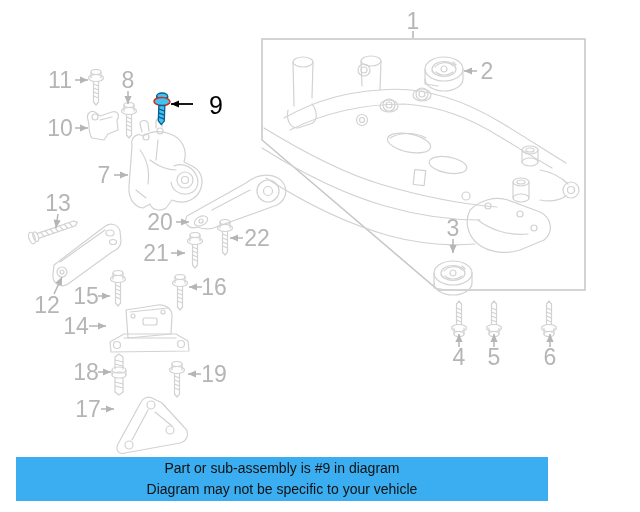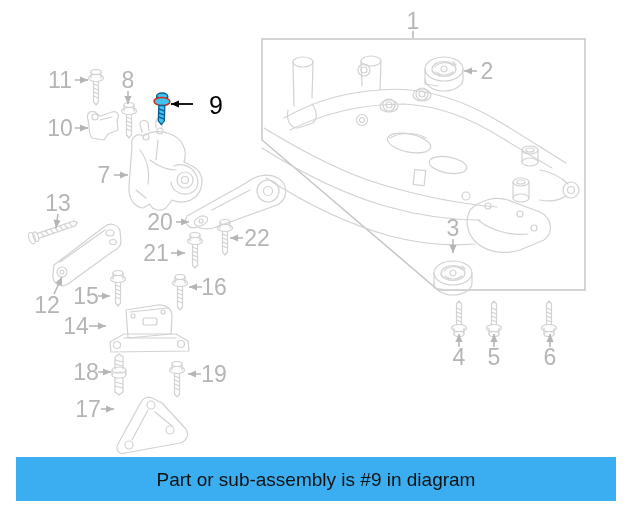--- a/index.html
+++ b/index.html
@@ -12,24 +12,24 @@
           font-family:"Liberation Sans",sans-serif;}
   svg.diagram{position:absolute;left:0;top:0;}
   svg text.num{font-family:"Liberation Sans",sans-serif;font-size:23px;
                text-anchor:middle;dominant-baseline:central;}
   svg text.num.hl{font-size:25px;}
   .ln{stroke:var(--line);fill:none;stroke-width:1.2;stroke-linecap:round;stroke-linejoin:round;}
   .bx{stroke:var(--box);fill:none;stroke-width:1.5;}
   .hlf{fill:var(--hl-fill);stroke:var(--hl-stroke);stroke-width:1.3;}
   .hls{stroke:var(--hl-stroke);fill:none;stroke-width:1.3;}
   .hla{fill:var(--hl-fill);stroke:var(--hl-accent);stroke-width:1.5;}
-  .banner{position:absolute;left:16px;top:457px;width:600px;height:44px;
+  .banner{position:absolute;left:16px;top:457px;width:532px;height:44px;
           background:var(--banner-bg);color:var(--banner-text);
           display:flex;flex-direction:column;align-items:center;justify-content:center;
-          font-size:19px;line-height:21px;text-align:center;}
+          font-size:14px;line-height:21px;text-align:center;}
 </style>
 </head>
 <body>
 
 <div class="screen">
 
   <svg class="diagram" width="640" height="512" viewBox="0 0 640 512">
 
     <defs>
       <g id="proto-bolt">
@@ -308,14 +308,15 @@
         <g>
           <text x="257" y="238" fill="#B5B5B5" class="num">22</text>
           <line x1="243" y1="238" x2="230" y2="238" stroke="#B5B5B5" stroke-width="1.5"></line>
           <polygon points="0,0 -8,-3.6 -8,3.6" transform="translate(230,238) rotate(180)" fill="#B5B5B5"></polygon>
         </g>
       </g>
   </svg>
 
   <div class="banner">
     <span>Part or sub-assembly is #9 in diagram</span>
+    <span>Diagram may not be specific to your vehicle</span>
   </div>
 </div>
 
 </body></html>

